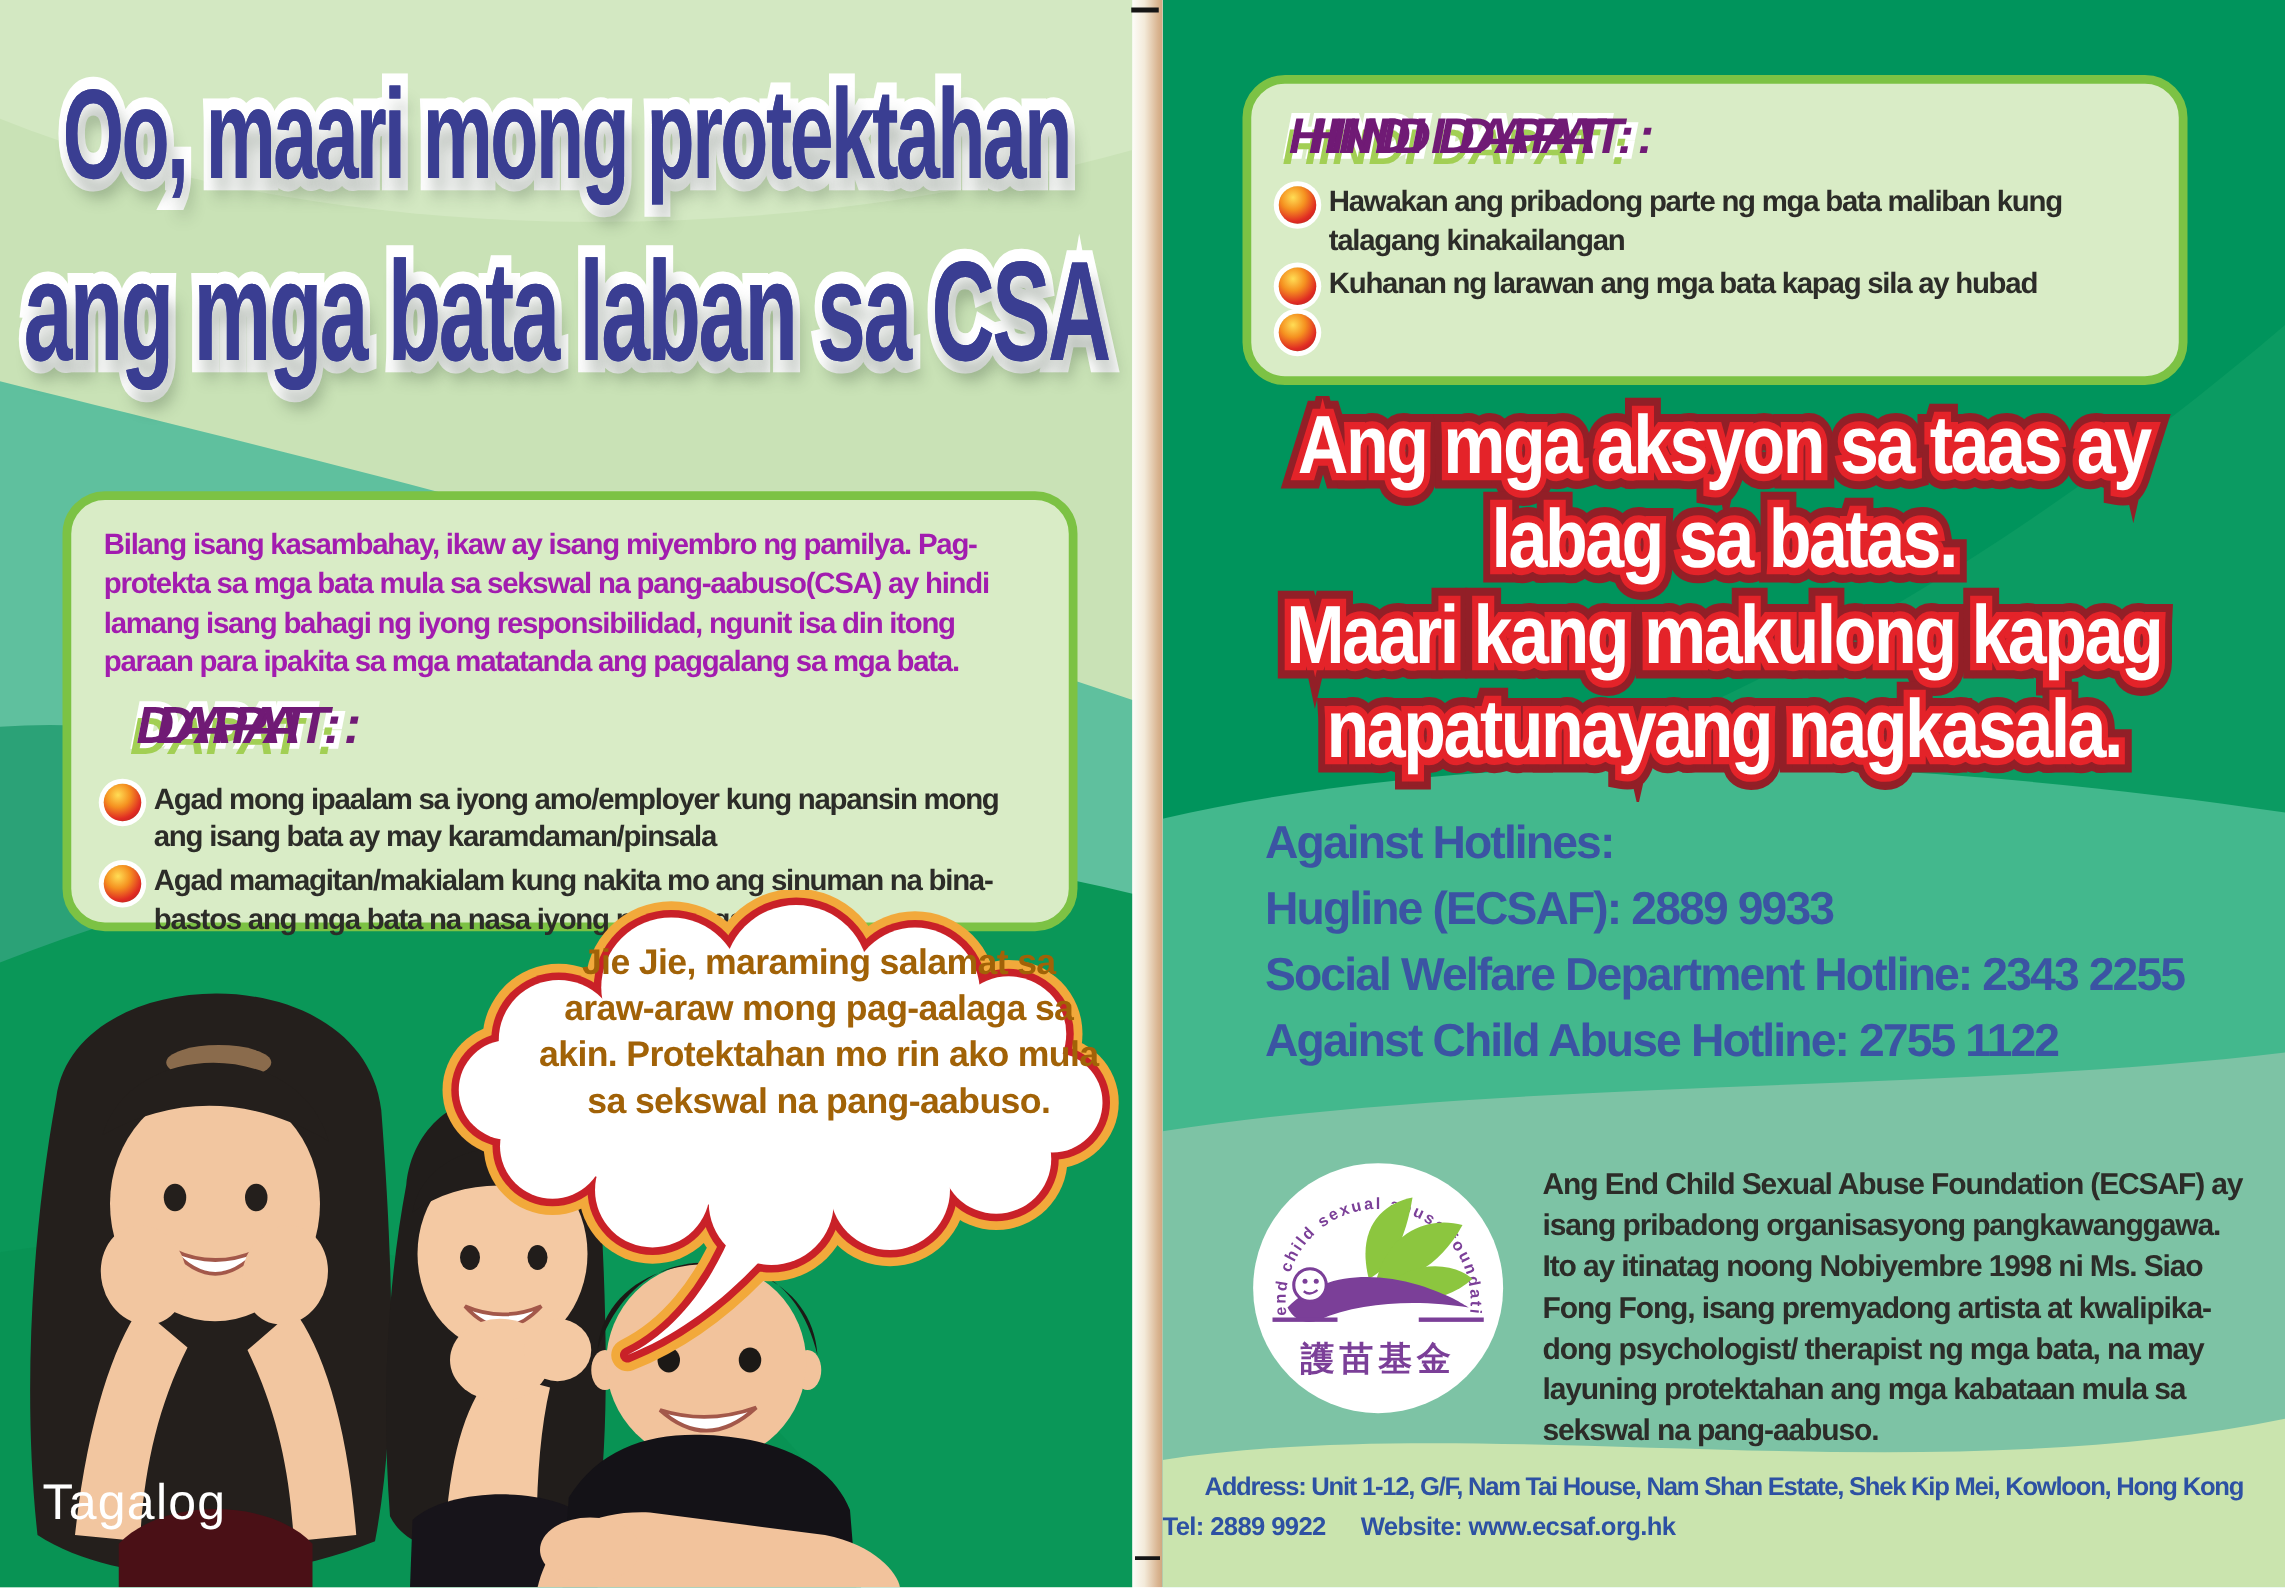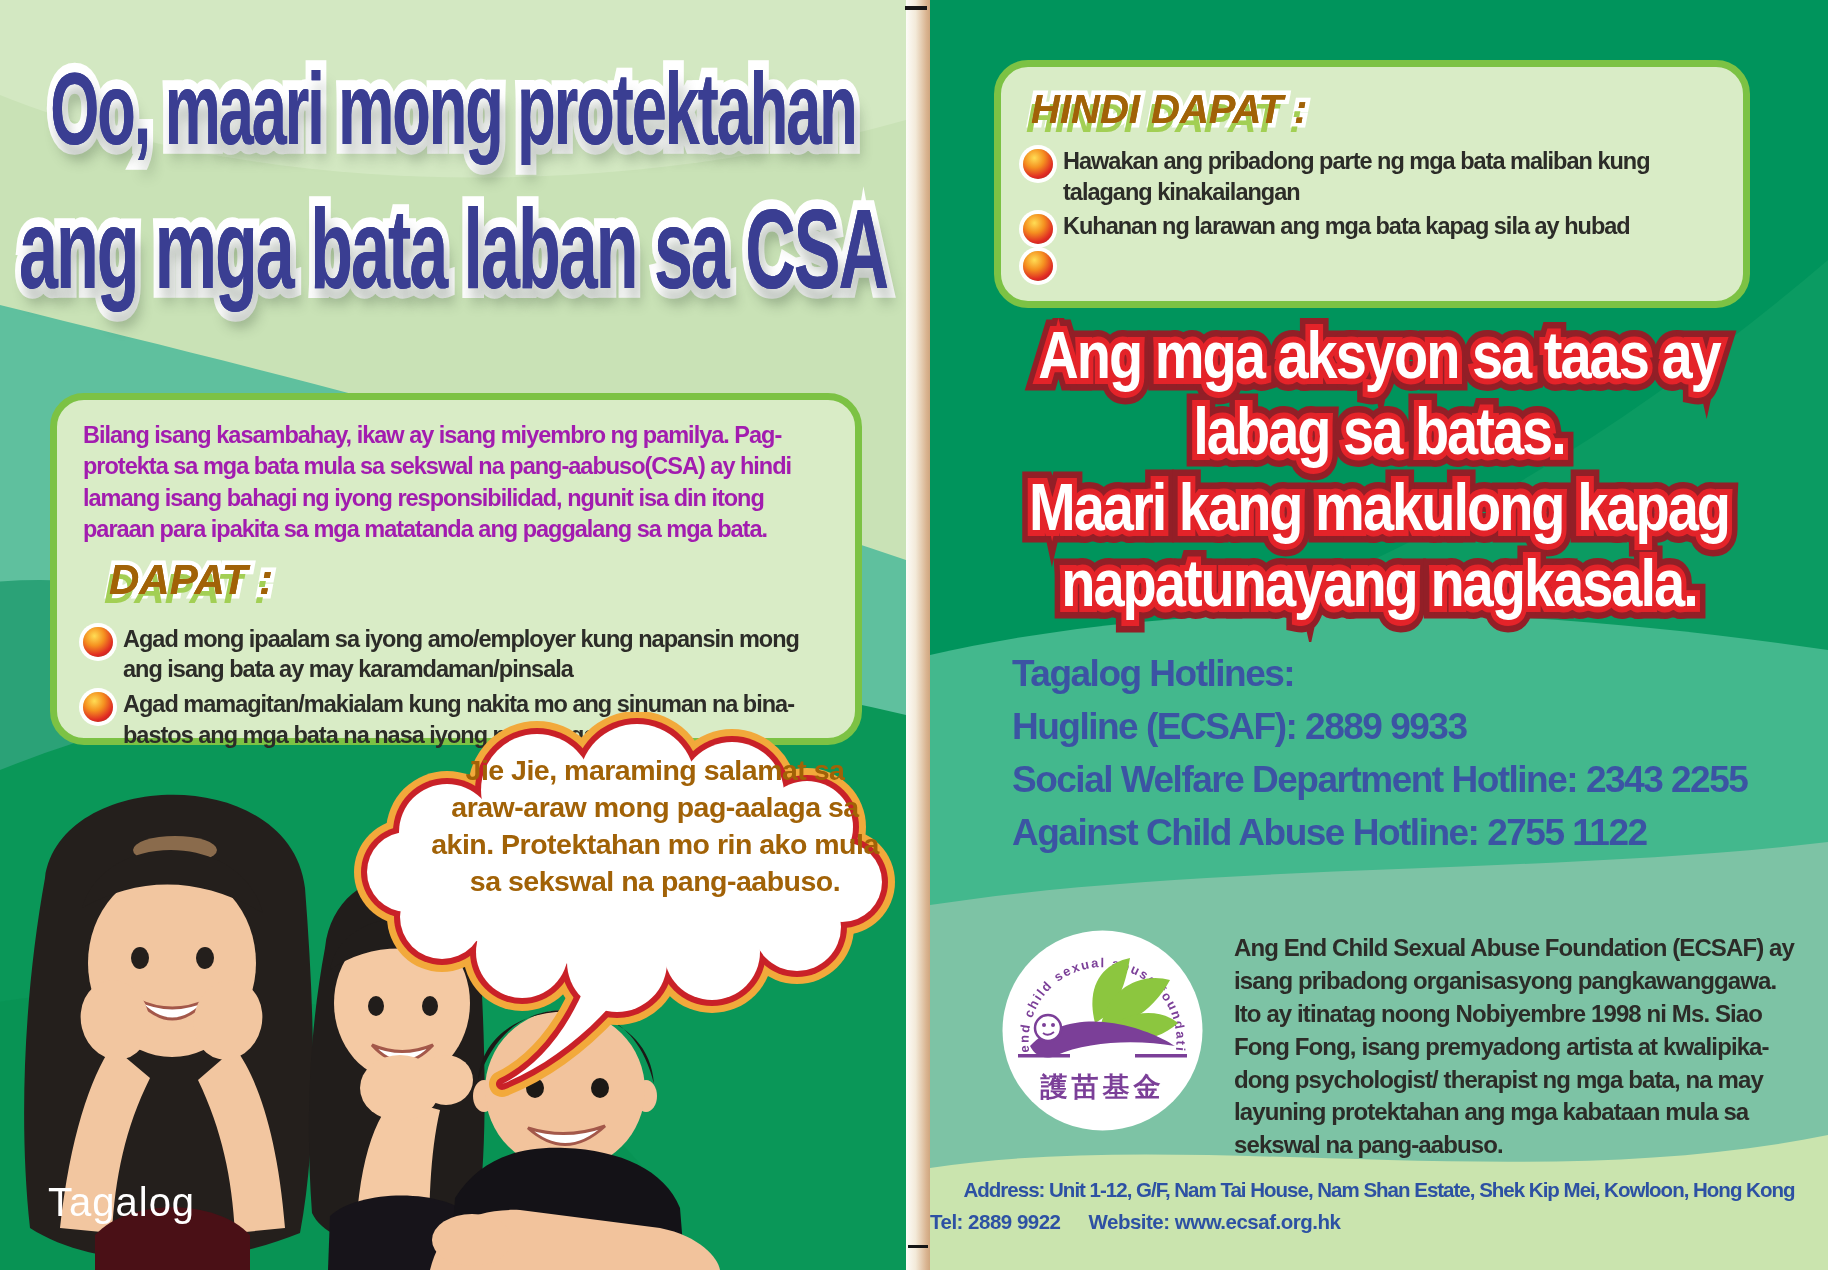--- a/index.html
+++ b/index.html
@@ -23,22 +23,22 @@
   
   .title-block{position:absolute;left:10px;top:55px;width:886px;text-align:center;z-index:2;}
   .title-line{font-weight:700;color:#3a3e92;letter-spacing:-2px;line-height:1.05;
         transform:scaleY(1.62);transform-origin:50% 0;white-space:nowrap;}
   .title-line::before{z-index:-1;-webkit-text-stroke:12px #fff;-webkit-text-fill-color:#fff;
         text-shadow:5px 9px 10px rgba(40,60,40,.35);}
   .title-1{font-size:63px;margin-bottom:70px;}
   .title-2{font-size:70px;}
 
   
-  .tag-heading{display:inline-block;font-style:italic;font-weight:700;color:#a16207;
-        letter-spacing:0px;white-space:nowrap;}
+  .tag-heading{display:inline-block;font-style:italic;font-weight:700;color:#701a75;
+        letter-spacing:0px;white-space:nowrap;padding-left:16px;}
   .tag-heading::before{z-index:-1;-webkit-text-stroke:9px #fff;-webkit-text-fill-color:#fff;
         text-shadow:-5px 9px 0 #a2cf54;}
 
   
   .warning{position:absolute;left:0;width:898px;top:318px;text-align:center;z-index:2;
         font-size:56px;font-weight:700;color:#fff;letter-spacing:-2px;line-height:1.15;
         white-space:pre-line;transform:scaleY(1.18);transform-origin:50% 0;}
   .warning::before{z-index:-2;-webkit-text-stroke:21px #921f27;-webkit-text-fill-color:#921f27;
         text-shadow:0 7px 0 #921f27;}
   .warning::after{z-index:-1;-webkit-text-stroke:10px #e42329;-webkit-text-fill-color:#e42329;}
@@ -59,21 +59,21 @@
         line-height:1.3;white-space:pre-line;}
 
   .heading-dapat{font-size:42px;margin:10px 0 10px 26px;}
   .heading-hindi{font-size:40px;margin:6px 0 12px 8px;}
 
   
   .bubble-text{position:absolute;left:414px;top:752px;width:482px;z-index:4;text-align:center;
         font-size:28.5px;font-weight:700;color:#a16207;letter-spacing:-0.5px;line-height:1.3;
         white-space:pre-line;}
 
-  .lang-label{position:absolute;left:48px;top:1180px;z-index:5;font-size:40px;color:#fff;
+  .lang-label{position:absolute;left:34px;top:1180px;z-index:5;font-size:40px;color:#fff;
         font-weight:400;letter-spacing:1px;}
 
   
   .hotlines{position:absolute;left:82px;top:648px;width:816px;z-index:2;}
   .hotline-line{font-size:37px;font-weight:700;color:#3b54a3;letter-spacing:-1.5px;line-height:1.43;
         white-space:nowrap;}
   .about-text{position:absolute;left:292px;top:920px;width:585px;z-index:2;margin:12px;
         font-size:24px;font-weight:700;color:#2c2c28;letter-spacing:-0.9px;line-height:1.37;
         white-space:pre-line;}
   .logo-wrap{position:absolute;left:70px;top:928px;width:205px;height:205px;z-index:2;}
@@ -252,21 +252,21 @@
 
     <div class="warning ow" data-text="Ang mga aksyon sa taas ay
 labag sa batas.
 Maari kang makulong kapag
 napatunayang nagkasala.">Ang mga aksyon sa taas ay
 labag sa batas.
 Maari kang makulong kapag
 napatunayang nagkasala.</div>
 
     <div class="hotlines">
-      <div class="hotline-line">Tagalog Hotlines:</div>
+      <div class="hotline-line">Against Hotlines:</div>
       <div class="hotline-line">Hugline (ECSAF): 2889 9933</div>
       <div class="hotline-line">Social Welfare Department Hotline: 2343 2255</div>
       <div class="hotline-line">Against Child Abuse Hotline: 2755 1122</div>
     </div>
 
     <div class="logo-wrap">
       <svg width="205" height="205" viewBox="0 0 205 205">
         <defs>
             <path id="arcpath" d="M 30,128 A 74,74 0 1 1 175,128" fill="none"></path>
           </defs>

